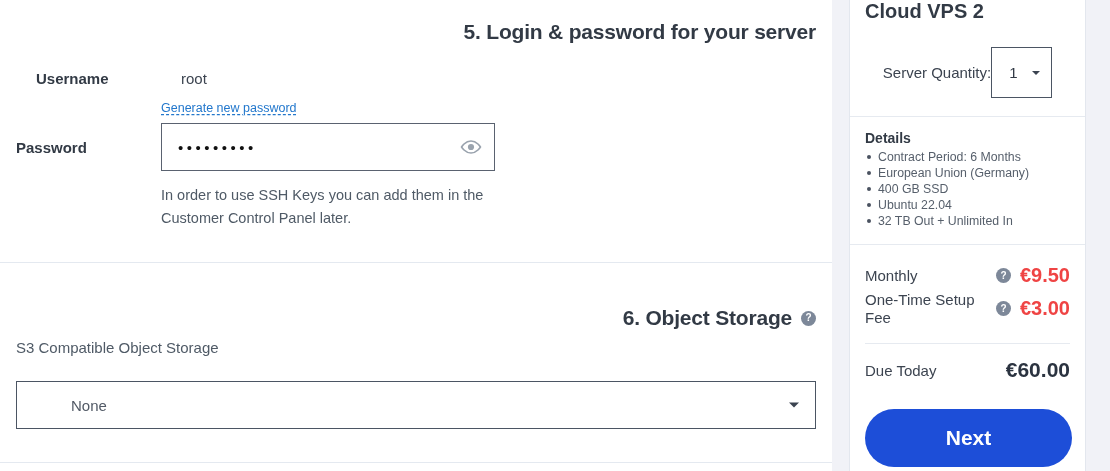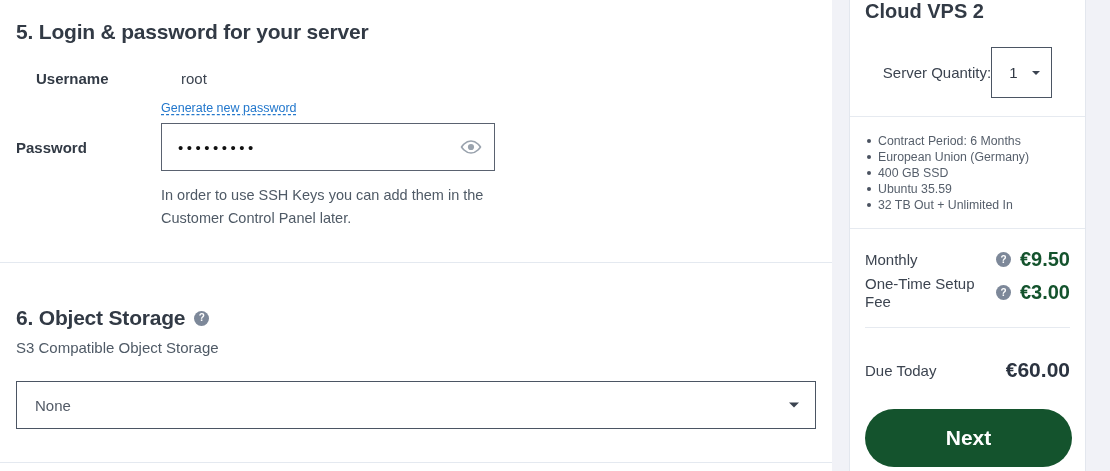--- a/index.html
+++ b/index.html
@@ -22,20 +22,21 @@
   .divider { height: 1px; background: #e4e9f0; width: 100%; }
 
   h2.section-title {
     font-size: 21px;
     font-weight: bold;
     color: #323a45;
     letter-spacing: -0.2px;
     display: flex;
     align-items: center;
     gap: 9px;
+    justify-content: flex-end;
   }
   .section-sub {
     font-size: 15px;
     color: #4f5a66;
     margin-top: 9px;
   }
 
   
   .help-icon {
     display: inline-flex;
@@ -196,32 +197,32 @@
     margin-bottom: 2px;
   }
   .price-label {
     font-size: 15px; color: #3c4450;
     line-height: 1.18;
     flex: 1;
   }
   .price-help { margin: 0 9px 0 2px; }
   .price-amount {
     font-size: 20px; font-weight: bold;
-    color: #14532d;
+    color: #ef4444;
     white-space: nowrap;
   }
   .total-row { display: flex; align-items: center; justify-content: space-between; }
   .total-label { font-size: 15px; color: #3c4450; }
   .total-amount { font-size: 21px; font-weight: bold; color: #2b3340; }
 
   .next-btn {
     display: block;
     width: 207px; height: 58px;
     margin: 0 auto;
-    background: #14532d;
+    background: #1d4ed8;
     border: none;
     border-radius: 29px;
     color: #fff;
     font-size: 21px;
     font-weight: bold;
     font-family: "Liberation Sans", sans-serif;
     cursor: pointer;
   }
 </style>
 </head>
@@ -265,21 +266,21 @@
 
     <div class="divider" style="position:absolute;top:262px;left:0;"></div>
 
     <div class="section" style="position:absolute;top:262px;left:0;width:832px;padding-top:44px;">
       <h2 class="section-title">
         <span>6. Object Storage</span>
         <span class="help-icon">?</span>
       </h2>
       <div class="section-sub">S3 Compatible Object Storage</div>
 
-      <div class="select-box" style="margin-top:25px;width:800px;">
+      <div class="select-box" style="margin-top:25px;width:800px;padding-left:36px;">
         <span class="select-value">None</span>
         <span class="caret"></span>
       </div>
     </div>
 
     <div class="divider" style="position:absolute;top:462px;left:0;"></div>
   </div>
 
   <div class="summary">
 
@@ -290,25 +291,26 @@
         <div class="qty-select">
           <span class="qty-value">1</span>
           <span class="qty-caret"></span>
         </div>
       </div>
     </div>
 
     <div class="sum-div"></div>
 
     <div class="sum-block" style="padding-top:13px;padding-bottom:15px;">
+      <div class="details-title">Details</div>
       <ul class="details-list">
         <li>Contract Period: 6 Months</li>
         <li>European Union (Germany)</li>
         <li>400 GB SSD</li>
-        <li>Ubuntu 35.59</li>
+        <li>Ubuntu 22.04</li>
         <li>32 TB Out + Unlimited In</li>
       </ul>
     </div>
 
     <div class="sum-div"></div>
 
     <div class="sum-block" style="padding-top:19px;padding-bottom:20px;">
 
       <div class="price-row">
         <span class="price-label">Monthly</span>
@@ -317,21 +319,21 @@
       </div>
 
       <div class="price-row" style="margin-top:4px;">
         <span class="price-label">One-Time Setup Fee</span>
         <span class="help-icon price-help">?</span>
         <span class="price-amount">€3.00</span>
       </div>
 
       <div class="sum-div" style="margin:17px 0 0 0;"></div>
 
-      <div class="total-row" style="margin-top:30px;">
+      <div class="total-row" style="margin-top:14px;">
         <span class="total-label">Due Today</span>
         <span class="total-amount">€60.00</span>
       </div>
 
       <button class="next-btn" style="margin-top:27px;">Next</button>
     </div>
   </div>
 
 </div>
 

